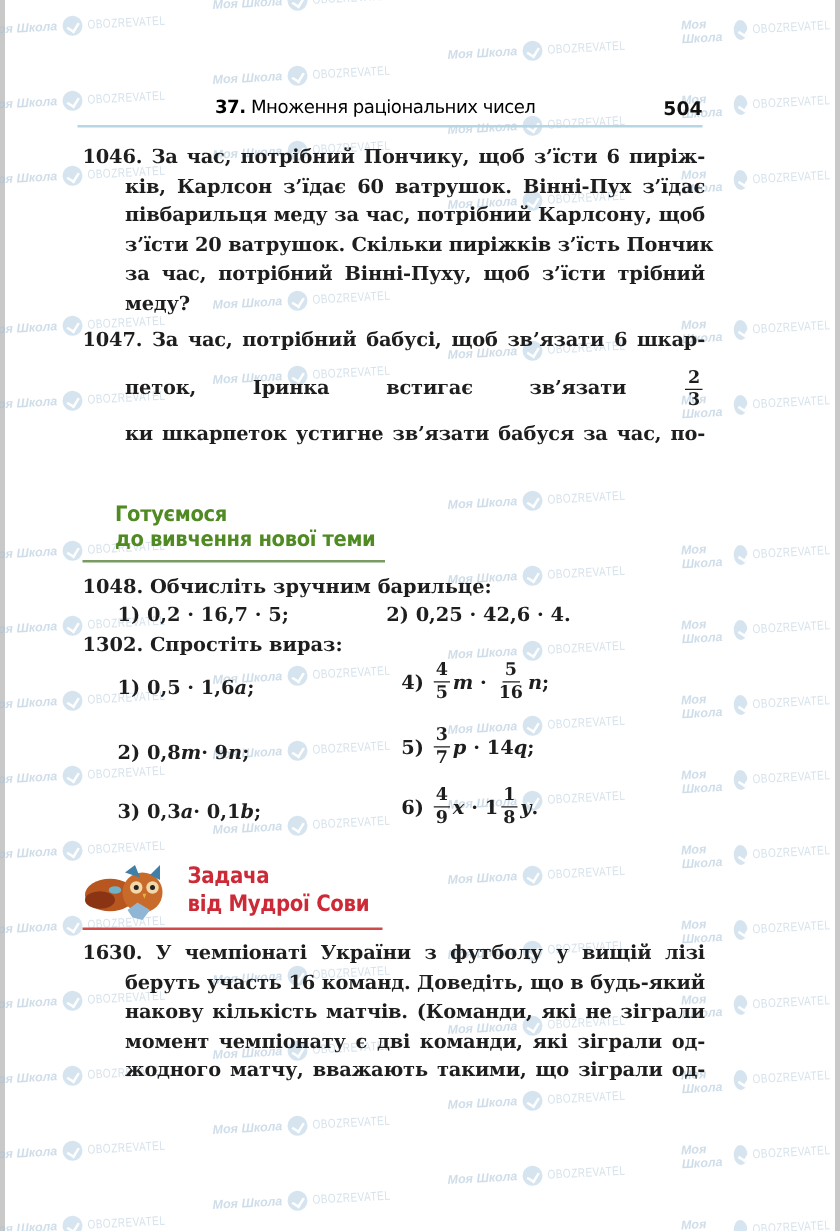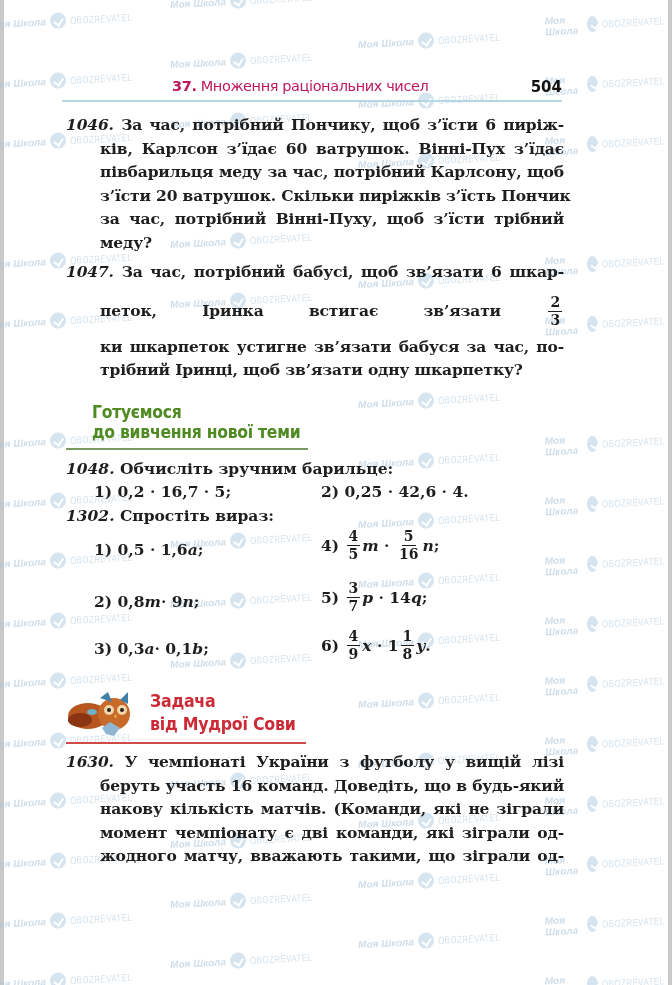--- a/index.html
+++ b/index.html
@@ -17,31 +17,31 @@
     .wm { position: absolute; display: flex; align-items: center; gap: 4px; opacity: 0.55; transform: rotate(-3deg); }
     .wm .wm-school { font-family: "Liberation Sans", sans-serif; font-style: italic; font-weight: bold; font-size: 10px; color: #a9c3d8; }
     .wm .wm-logo { width: 16px; height: 16px; border-radius: 50%; background: #b4cfe3; position: relative; }
     .wm .wm-logo::after { content: ""; position: absolute; left: 5px; top: 4px; width: 5px; height: 7px; border-right: 2px solid #fff; border-bottom: 2px solid #fff; transform: rotate(35deg); }
     .wm .wm-brand { font-family: "Liberation Sans", sans-serif; font-size: 10px; color: #b4cadb; letter-spacing: 0.5px; transform: scaleX(0.8); transform-origin: left; }
 
     .content { position: absolute; inset: 0; z-index: 1; }
 
     
     .page-header { position: absolute; left: 62px; top: 76px; width: 500px; height: 26px; }
-    .header-title { position: absolute; left: 110px; top: 2px; font-family: "DejaVu Sans", sans-serif; font-size: 14.5px; color: #be185d; letter-spacing: -0.4px; }
+    .header-title { position: absolute; left: 110px; top: 2px; font-family: "DejaVu Sans", sans-serif; font-size: 14.5px; color: #000000; letter-spacing: -0.4px; }
     .header-title b { font-weight: bold; }
     .header-page { position: absolute; right: 0; top: 2px; font-family: "DejaVu Sans", sans-serif; font-weight: bold; font-size: 15px; color: #111; }
     .header-rule { position: absolute; left: 0; top: 24px; width: 500px; height: 2px; background: #b7d6e3; }
 
     
     .problem { position: absolute; left: 66px; width: 498px; font-size: 15.5px; line-height: 23.6px; font-weight: bold; letter-spacing: -0.15px; text-align: justify; }
     .problem .line { display: block; white-space: nowrap; text-align: justify; text-align-last: justify; }
     .problem .line.last { text-align-last: left; }
     .problem .indent { padding-left: 34px; }
-    .num { font-weight: bold; font-style: italic; }
+    .num { font-weight: bold; }
 
     .frac { display: inline-flex; flex-direction: column; align-items: center; vertical-align: middle; font-size: 14px; line-height: 17px; margin: 0 2px; }
     .frac .n { border-bottom: 1.3px solid #1e1e1e; padding: 0 2px; }
     .frac .d { padding: 0 2px; }
 
     .var { font-style: italic; }
 
     
     .green-heading { position: absolute; left: 92px; top: 402px; font-family: "DejaVu Sans", sans-serif; font-weight: bold; font-size: 17px; line-height: 20px; color: #4f8a22; letter-spacing: -0.3px; transform: scaleX(0.92); transform-origin: left; }
     .green-rule { position: absolute; left: 66px; top: 448px; width: 242px; height: 2px; background: #7a9a62; }
@@ -361,32 +361,31 @@
     <span class="line indent last">меду?</span>
   </div>
 
   <div class="problem" style="top:260px">
     <span class="line"><span class="num">1047.</span> <span>За час, потрібний бабусі, щоб зв’язати 6 шкар-</span></span>
     <span class="line indent" style="margin-top:10px;line-height:28px"><span>петок, Іринка встигає зв’язати</span> <span class="frac">
           <span class="n">2</span>
           <span class="d">3</span>
         </span> </span>
     <span class="line indent" style="margin-top:6px">ки шкарпеток устигне зв’язати бабуся за час, по-</span>
-    <span class="line indent last">трібний Іринці, щоб зв’язати одну шкарпетку?</span>
   </div>
 
   <div class="green-heading">
     <div>Готуємося</div>
     <div>до вивчення нової теми</div>
   </div>
   <div class="green-rule"></div>
 
   <div class="ex-row" style="left:66px;top:459px"><span class="num">1048.</span> <span>Обчисліть зручним барильце:</span></div>
   <div class="ex-row" style="left:94px;top:482px">1) 0,2 · 16,7 · 5;</div>
-  <div class="ex-row" style="left:321px;top:482px">2) 0,25 · 42,6 · 4.</div>
+  <div class="ex-row" style="left:309px;top:482px">2) 0,25 · 42,6 · 4.</div>
 
   <div class="ex-row" style="left:66px;top:506px"><span class="num">1302.</span> <span>Спростіть вираз:</span></div>
 
   <div class="item" style="left:94px;top:540px">
     <span>1)</span>&nbsp;<span>0,5 · 1,6</span><span class="var">a</span><span>;</span>
   </div>
   <div class="item" style="left:94px;top:592px">
     <span>2)</span>&nbsp;<span>0,8</span><span class="var">m</span><span> · 9</span><span class="var">n</span><span>;</span>
   </div>
   <div class="item" style="left:94px;top:639px">

